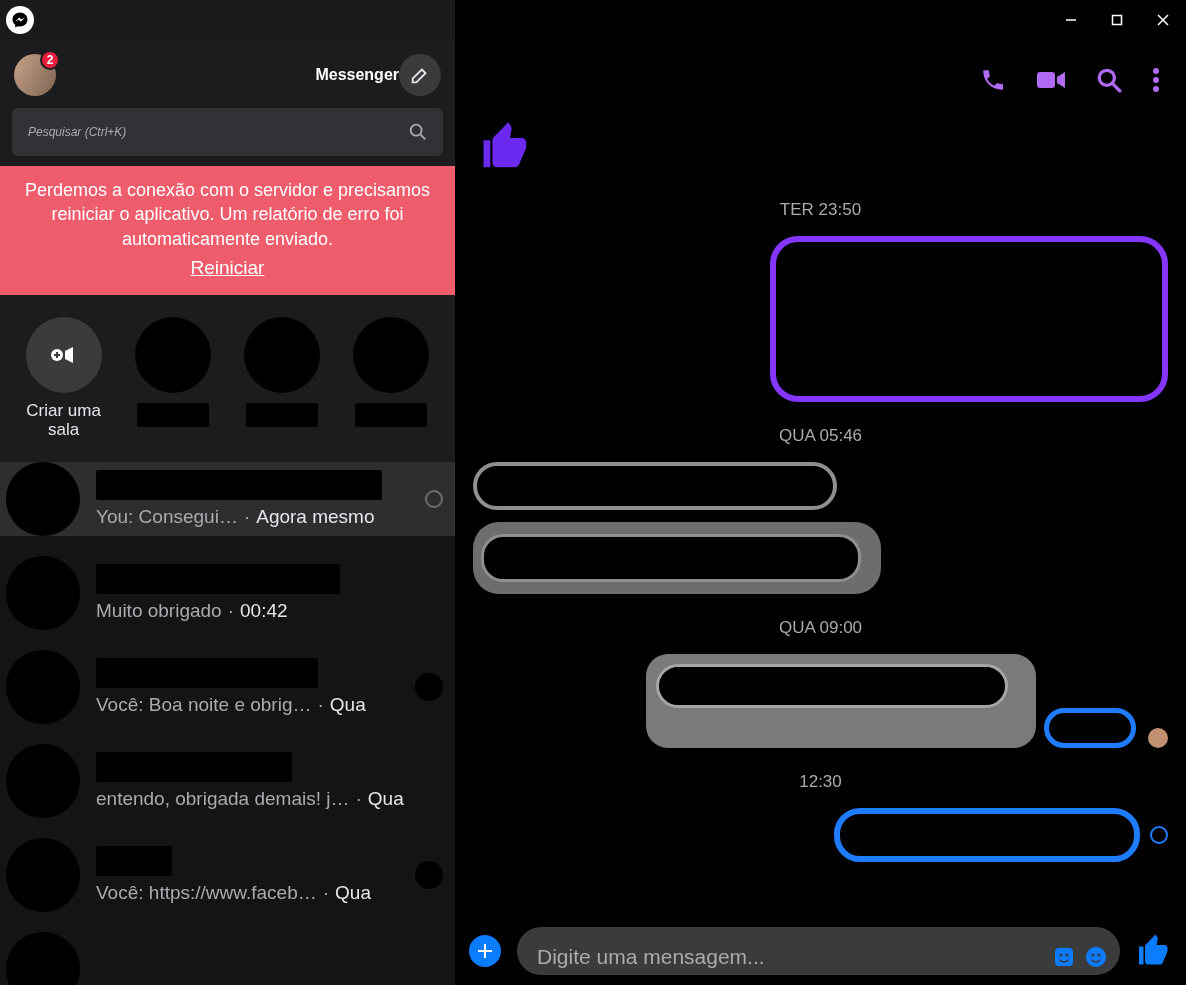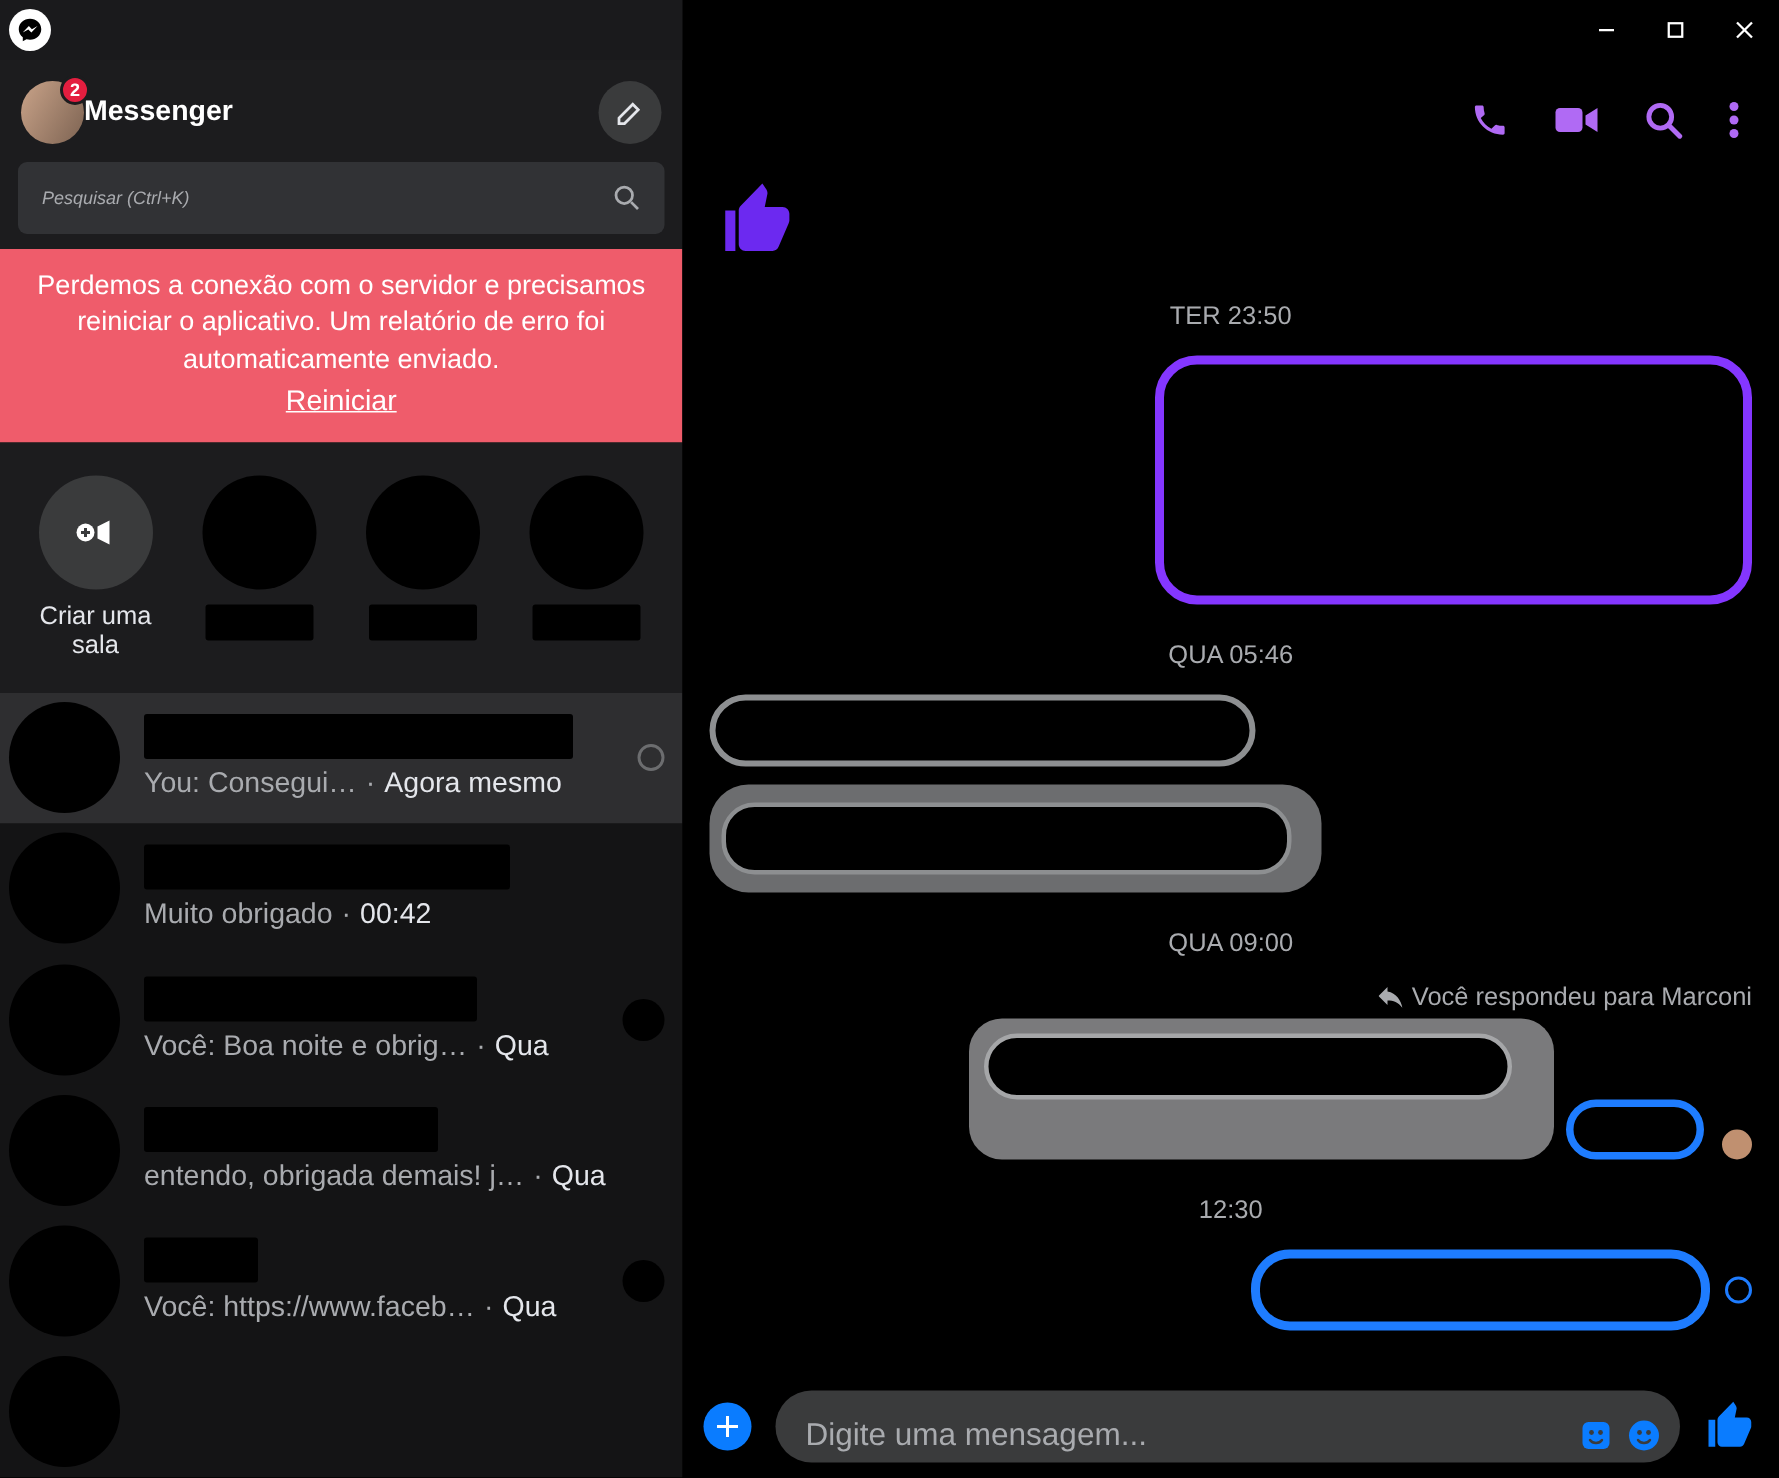--- a/index.html
+++ b/index.html
@@ -87,22 +87,22 @@
   .avatar-badge {
     position:absolute;top:-4px;right:-4px;
     background: var(--badge-red);
     color:#fff;font-size:12px;font-weight:600;
     border-radius:50%;
     width:20px;height:20px;
     display:flex;align-items:center;justify-content:center;
     border:2px solid var(--bg-sidebar);
   }
   .sb-title {
-    flex:1;text-align:left;
-    font-size:19px;font-weight:700;color:#fff;
+    flex:1;text-align:right;
+    font-size:16px;font-weight:700;color:#fff;
   }
   .compose-btn {
     width:42px;height:42px;border-radius:50%;
     background:#3a3b3c;
     display:flex;align-items:center;justify-content:center;
   }
 
   .search-wrap { padding:0 12px 10px 12px; background: var(--bg-sidebar); }
   .search-box {
     background: var(--bg-input);
@@ -135,21 +135,21 @@
     width:76px;height:76px;border-radius:50%;background:#000;
     display:flex;align-items:center;justify-content:center;
   }
   .room-label {
     font-size:17px;color:var(--text-primary);text-align:center;line-height:1.15;
   }
   .room-name-redact {
     width:72px;height:24px;background:#000;border-radius:2px;margin-top:2px;
   }
 
-  .convos { flex:1; display:flex;flex-direction:column; overflow:hidden; }
+  .convos { flex:1; display:flex;flex-direction:column; overflow:hidden;gap:20px; }
   .convo {
     display:flex;align-items:center;
     height:94px;padding:0 12px 0 6px;
     background: var(--bg-sidebar-dark);
     position:relative;
   }
   .convo.active { background:#2e2e30; }
   .convo-avatar {
     width:74px;height:74px;border-radius:50%;background:#000;margin-right:16px;flex-shrink:0;
   }
@@ -456,26 +456,20 @@
         <div class="bubble-grey-outline s1"></div>
       </div>
       <div class="row left">
         <div class="bubble-grey-fill">
             <div class="inner"></div>
           </div>
       </div>
 
       <div class="ts-center">QUA 09:00</div>
 
-      <div class="reply-indicator">
-        <svg width="16" height="14" viewBox="0 0 16 14">
-            <path fill="#a9abaf" d="M6 3V0L0 6l6 6V9c4 0 7 1 10 5-1-5-4-10-10-11z"></path>
-          </svg>
-        <span>Você respondeu para Marconi</span>
-      </div>
       <div class="row right">
         <div class="quoted-block">
           <div class="quoted-bubble">
               <div class="inner"></div>
             </div>
           <div class="blue-pill"></div>
           <div class="tiny-avatar"></div>
         </div>
       </div>
 

